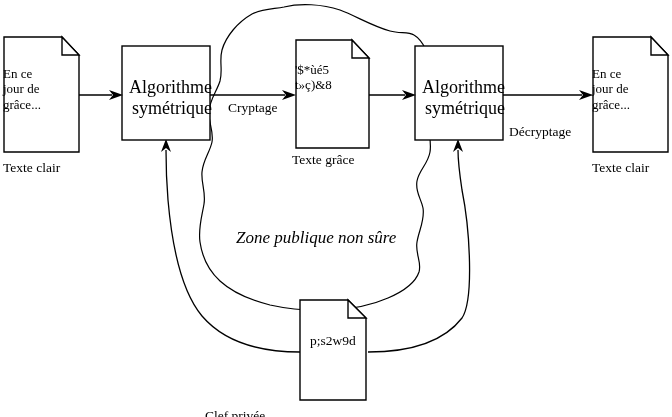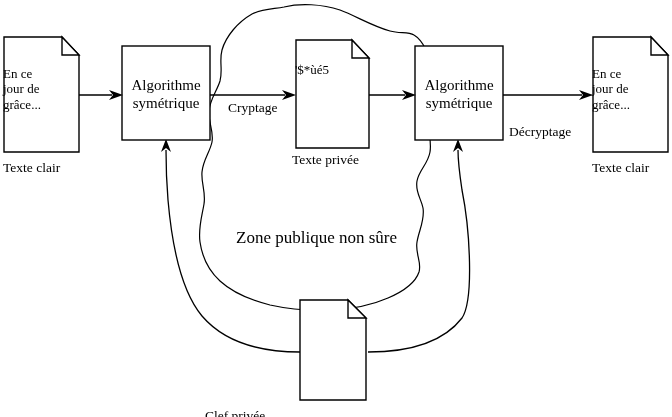--- a/index.html
+++ b/index.html
@@ -61,32 +61,33 @@
     font-family: "Liberation Serif", serif;
     color: #000000;
     white-space: nowrap;
     line-height: 1.18;
   }
   .doc-text {
     font-size: 13px;
     width: 76px;
   }
   .box-text {
-    font-size: 15px;
-    text-align: center;
+    font-size: 18px;
+    text-align: right;
     width: 92px;
   }
   .caption {
     font-size: 13.5px;
   }
   .edge-label {
     font-size: 13.5px;
   }
   .zone-label {
     font-size: 17px;
+    font-style: italic;
   }
   .key-text {
     font-size: 13.5px;
     text-align: center;
     width: 80px;
   }
 </style>
 </head>
 <body>
 
@@ -170,34 +171,38 @@
 
   <div class="txt box-text" style="left:120px; top:77px;">
     <div>Algorithme</div>
     <div>symétrique</div>
   </div>
 
   <div class="txt edge-label" style="left:228px; top:100px;">Cryptage</div>
 
   <div class="txt doc-text" style="left:295px; top:62px; width:56px;">
     <div>'$*ùé5</div>
-  </div>
-  <div class="txt caption" style="left:292px; top:152px;">Texte privée</div>
+    <div>t»ç)&amp;8</div>
+  </div>
+  <div class="txt caption" style="left:292px; top:152px;">Texte grâce</div>
 
   <div class="txt box-text" style="left:413px; top:77px;">
     <div>Algorithme</div>
     <div>symétrique</div>
   </div>
 
   <div class="txt edge-label" style="left:509px; top:100px;margin-top:24px;">Décryptage</div>
 
   <div class="txt doc-text" style="left:592px; top:66px;">
     <div>En ce</div>
     <div>jour de</div>
     <div>grâce...</div>
   </div>
   <div class="txt caption" style="left:592px; top:160px;">Texte clair</div>
 
   <div class="txt zone-label" style="left:236px; top:228px;">Zone publique non sûre</div>
 
+  <div class="txt key-text" style="left:293px; top:333px;">
+    <div>p;s2w9d</div>
+  </div>
   <div class="txt caption" style="left:205px; top:408px;">Clef privée</div>
 
 </div>
 
 </body></html>

